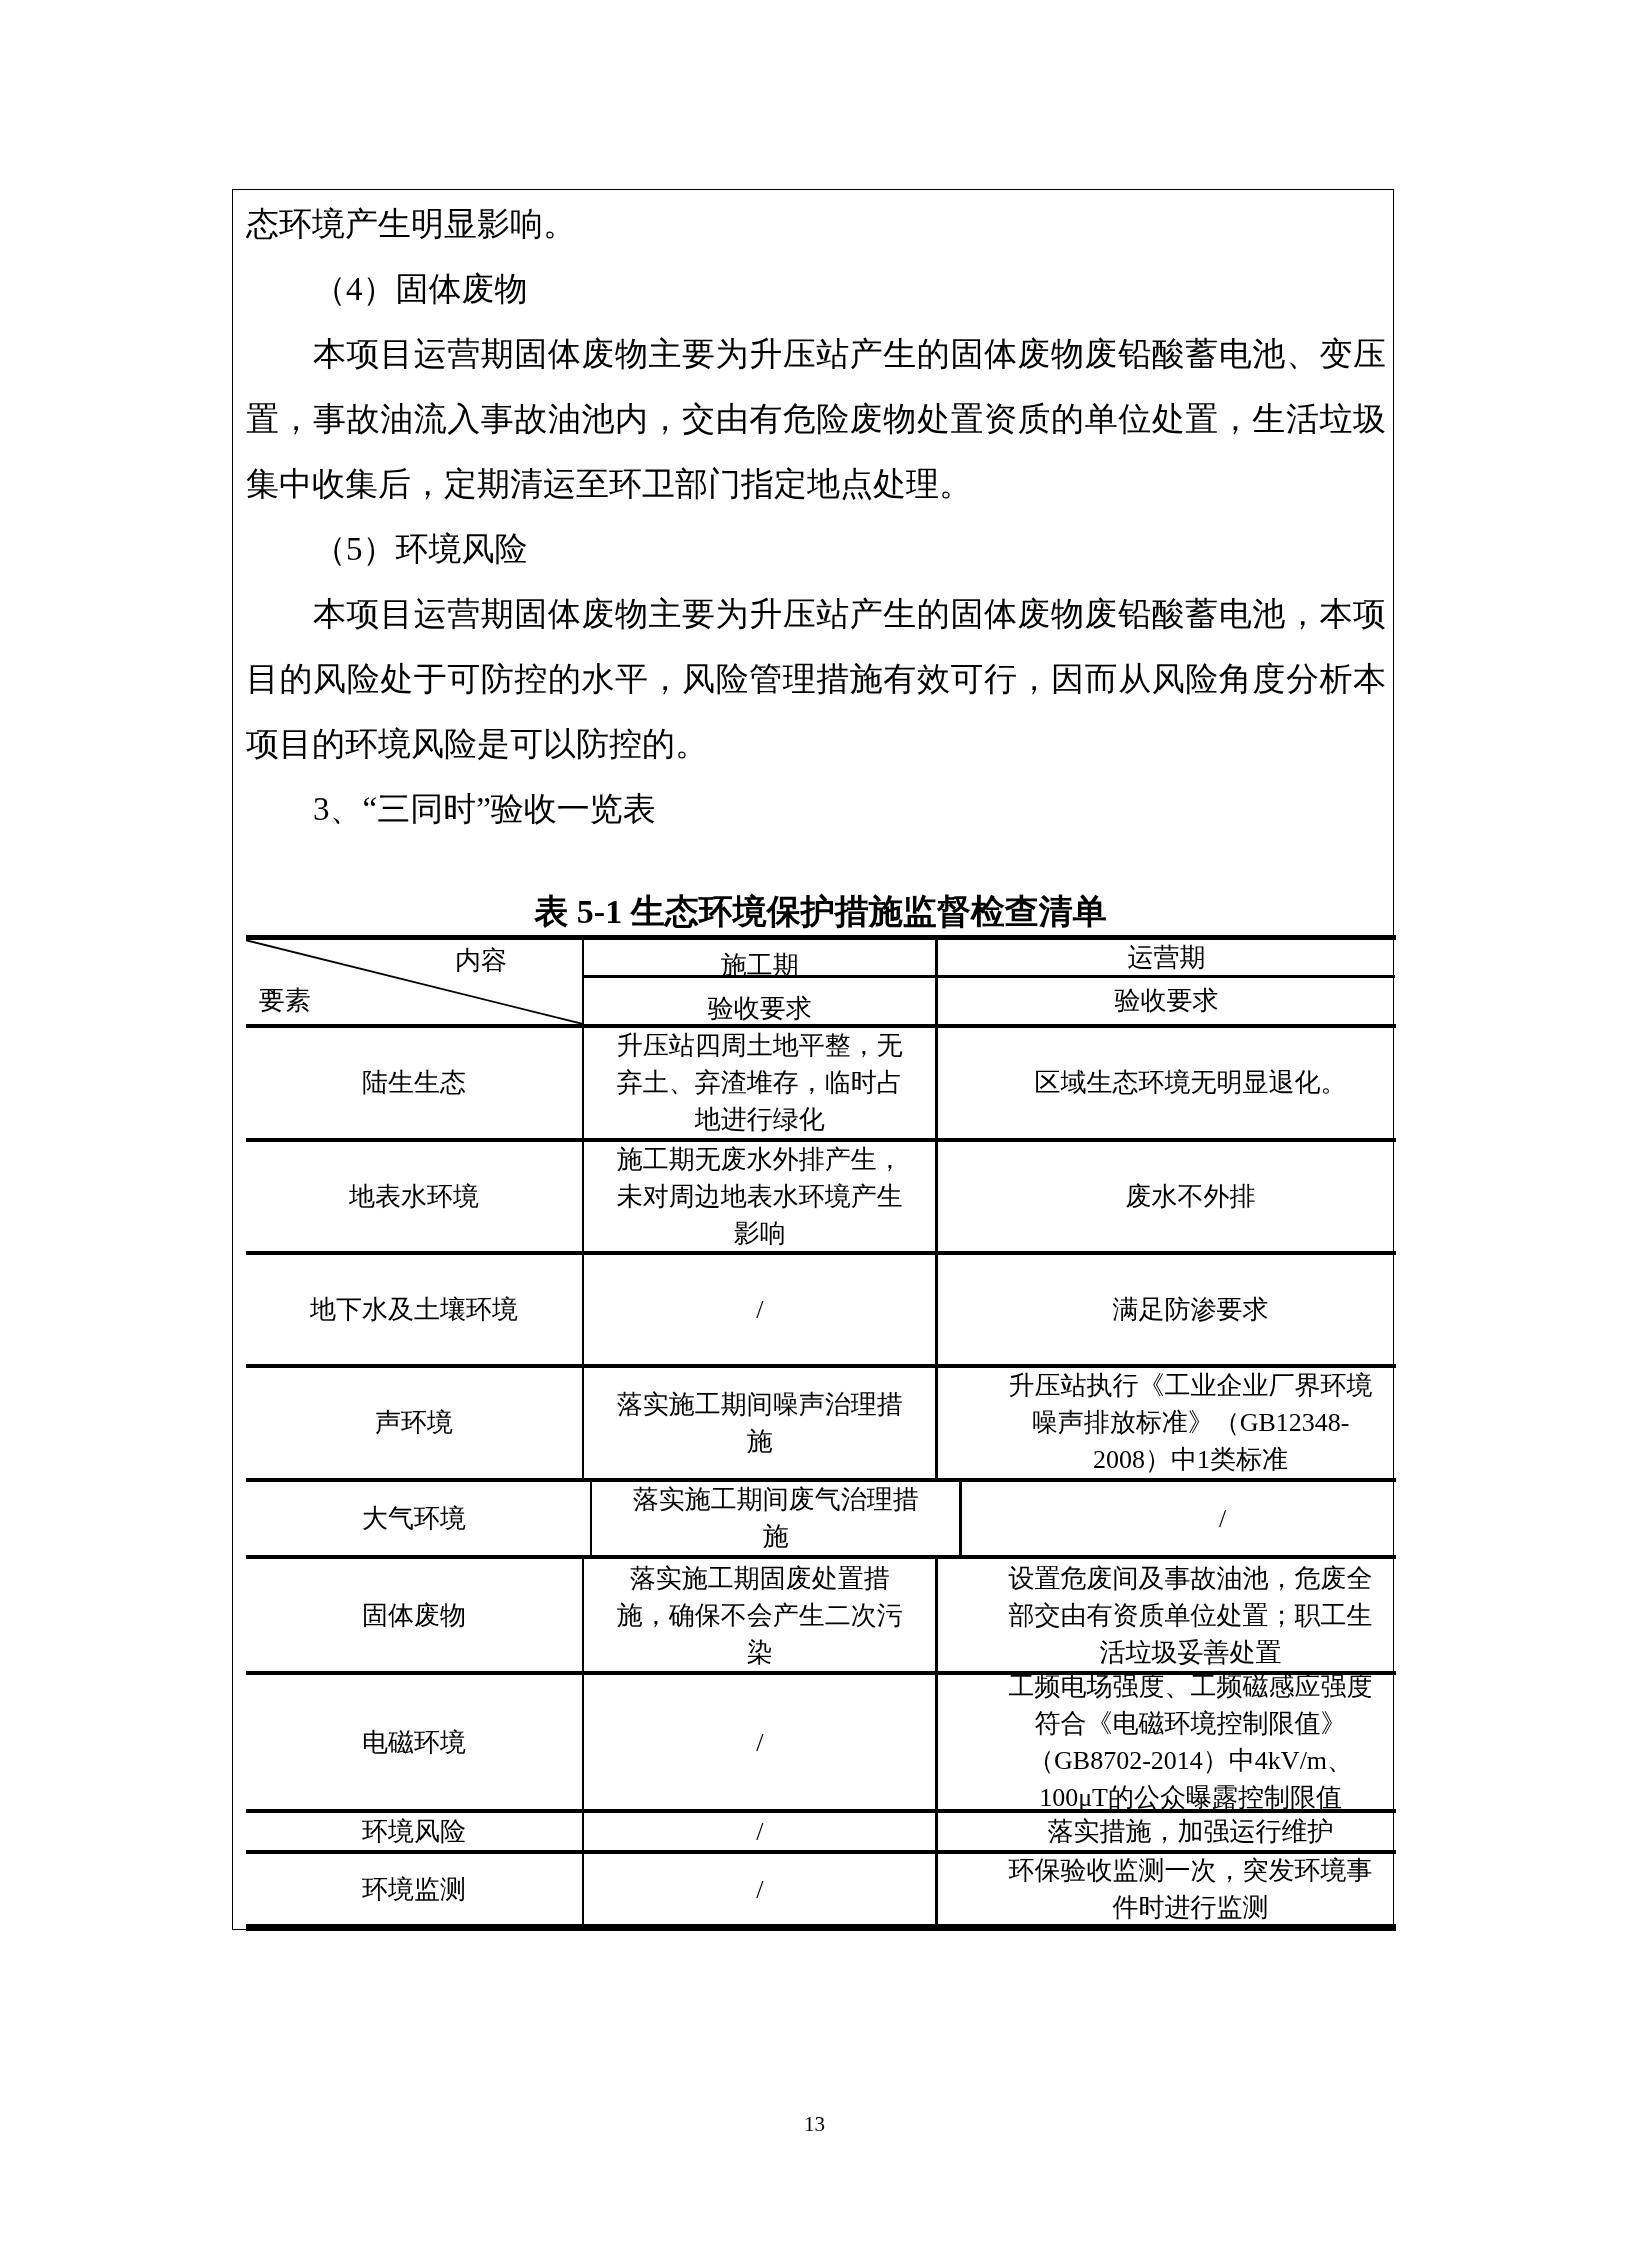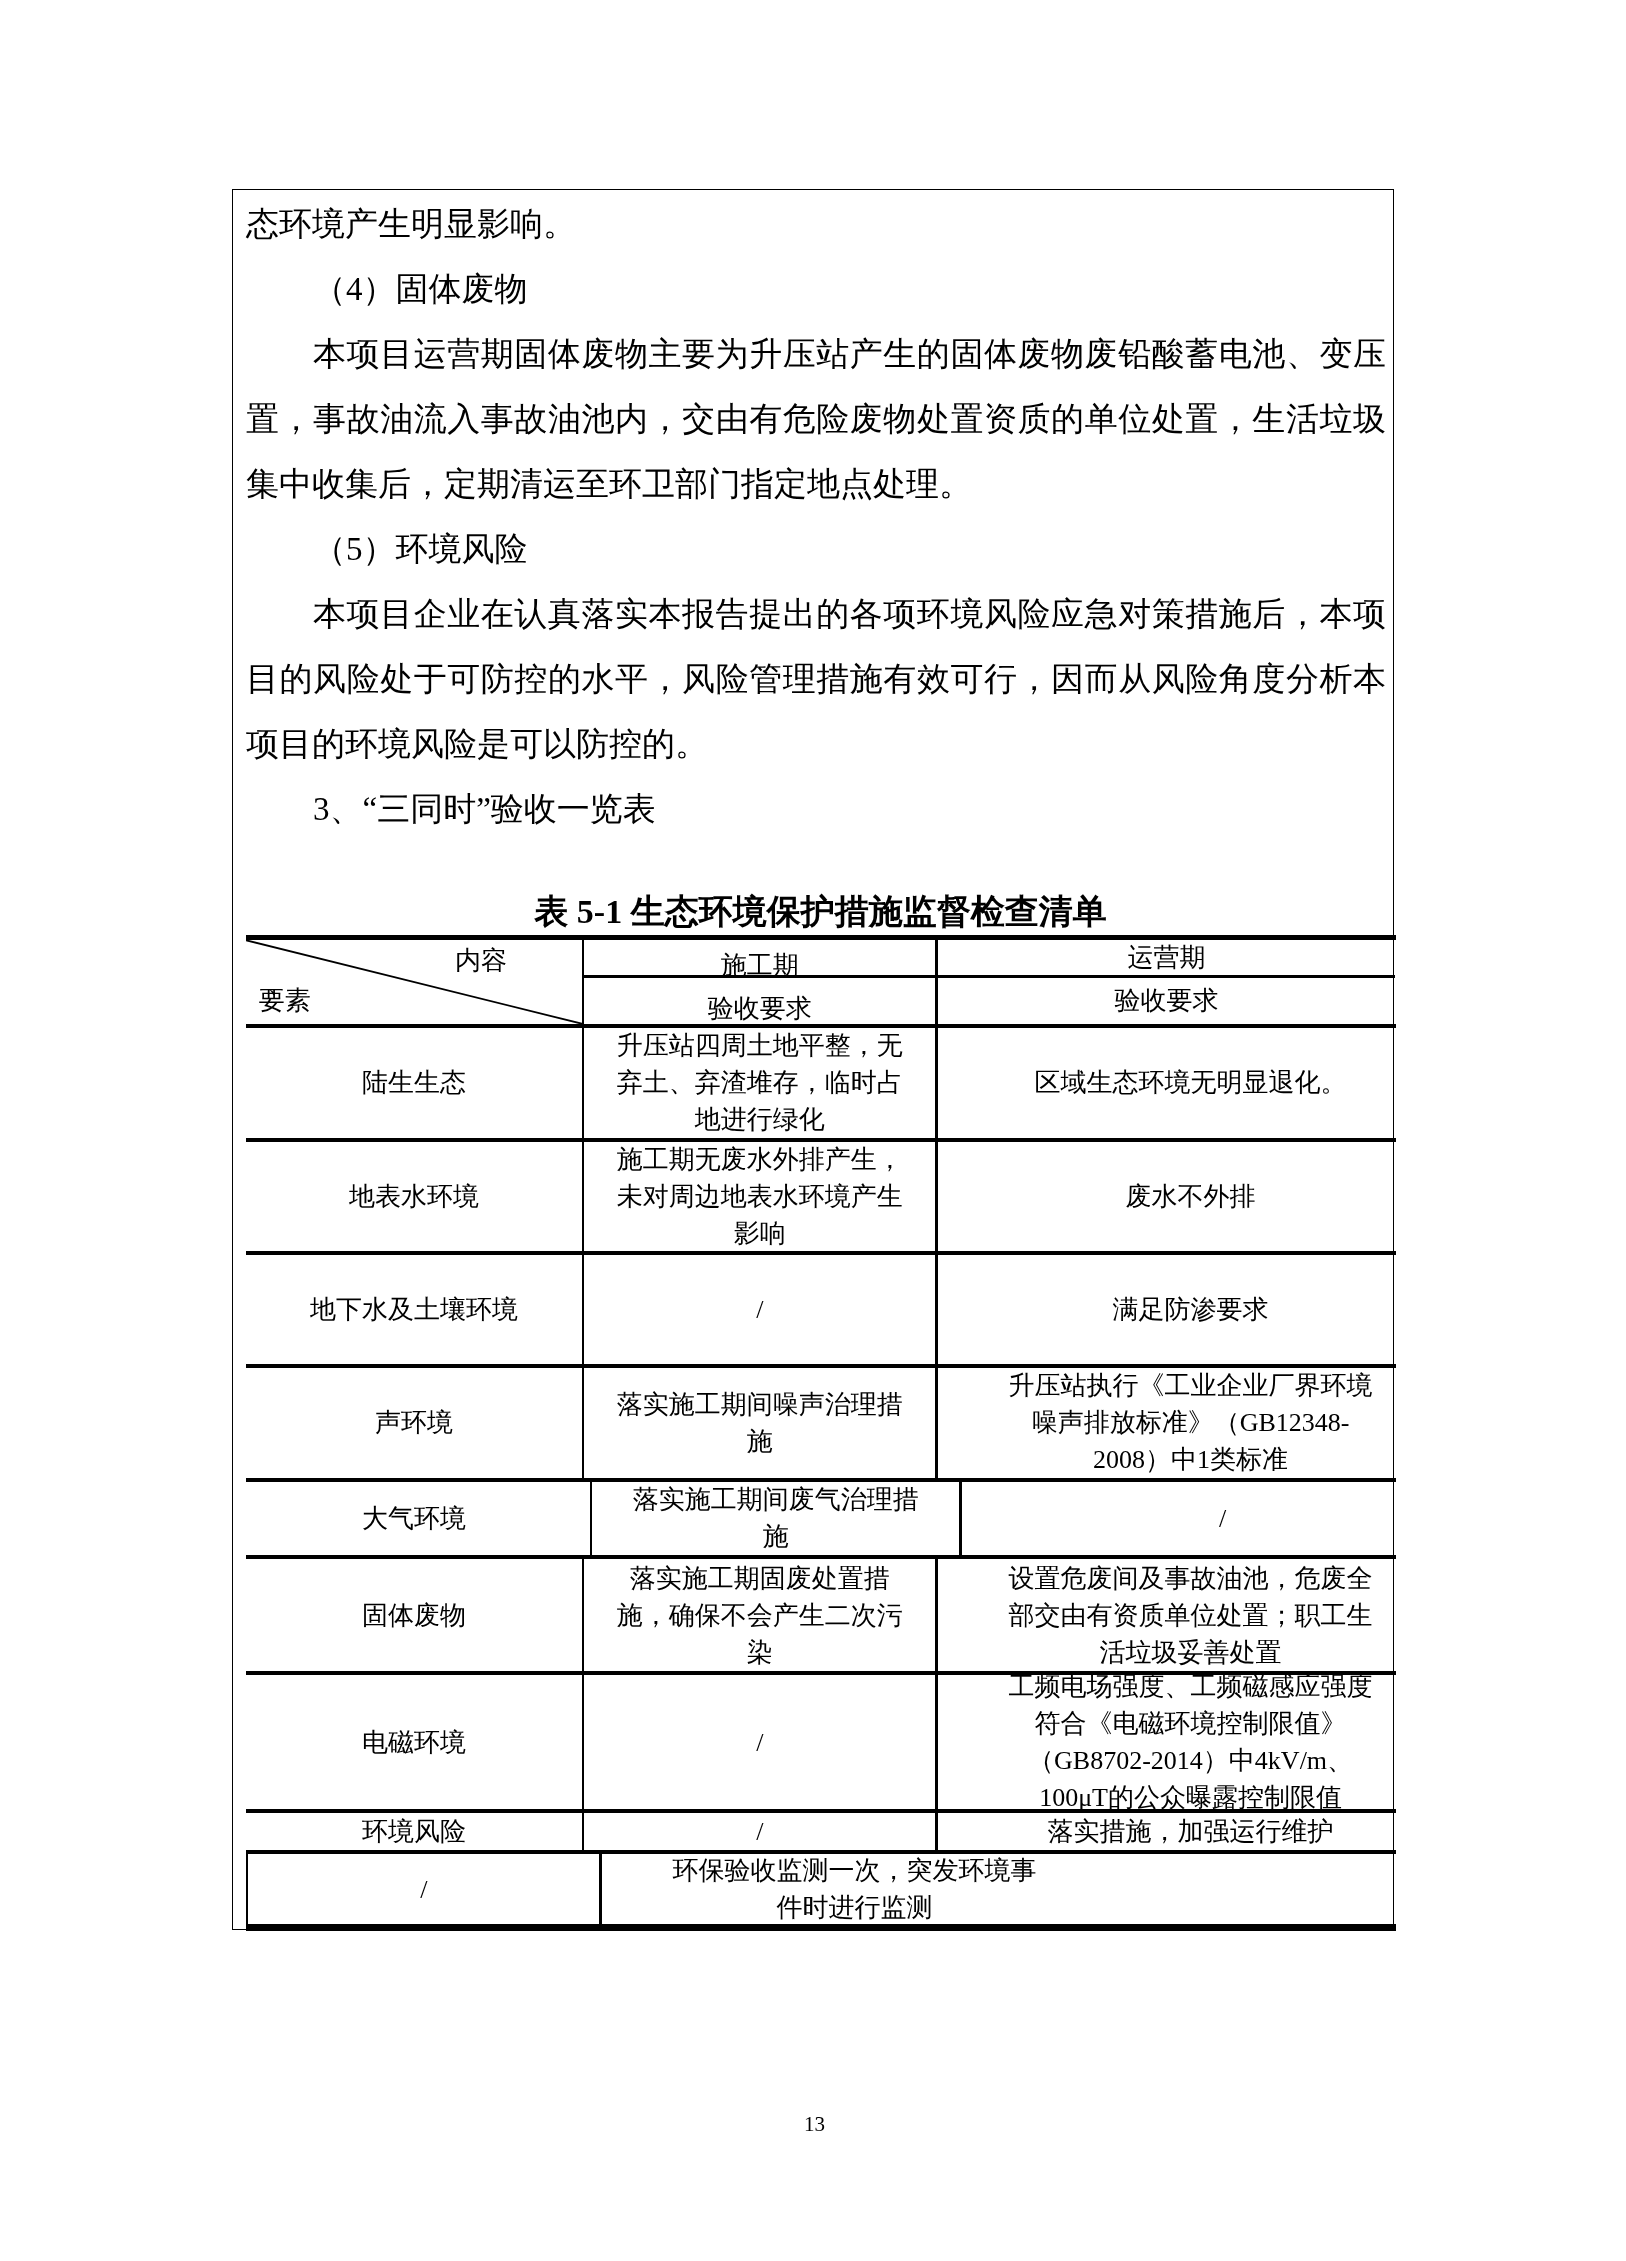--- a/index.html
+++ b/index.html
@@ -57,21 +57,21 @@
 
   <div id="content-border"></div>
 
   <div id="paragraphs">
     <div class="para-line">态环境产生明显影响。</div>
     <div class="para-line indent">（4）固体废物</div>
     <div class="para-line indent fill">本项目运营期固体废物主要为升压站产生的固体废物废铅酸蓄电池、变压</div>
     <div class="para-line fill">置，事故油流入事故油池内，交由有危险废物处置资质的单位处置，生活垃圾</div>
     <div class="para-line">集中收集后，定期清运至环卫部门指定地点处理。</div>
     <div class="para-line indent">（5）环境风险</div>
-    <div class="para-line indent fill">本项目企业在认真落实本报告提出的各项环境风险应急对策措施后，本项</div>
+    <div class="para-line indent fill">本项目运营期固体废物主要为升压站产生的固体废物废铅酸蓄电池，本项</div>
     <div class="para-line fill">目的风险处于可防控的水平，风险管理措施有效可行，因而从风险角度分析本</div>
     <div class="para-line">项目的环境风险是可以防控的。</div>
     <div class="para-line indent">3、“三同时”验收一览表</div>
   </div>
 
   <div id="table-title">表 5-1  生态环境保护措施监督检查清单</div>
 
   <div id="checklist-table">
     <div class="tb-top"></div>
 
@@ -183,20 +183,21 @@
     <div class="trow r7">
       <div class="cell c1">环境风险</div>
       <div class="vline"></div>
       <div class="cell c2">/</div>
       <div class="vline"></div>
       <div class="cell c3">落实措施，加强运行维护</div>
     </div>
     <div class="row-sep"></div>
 
     <div class="trow r8">
+      <div class="cell c1">环境监测</div>
       <div class="vline"></div>
       <div class="cell c2">/</div>
       <div class="vline"></div>
       <div class="cell c3">环保验收监测一次，突发环境事
 件时进行监测</div>
     </div>
 
     <div class="tb-bottom"></div>
   </div>
 

